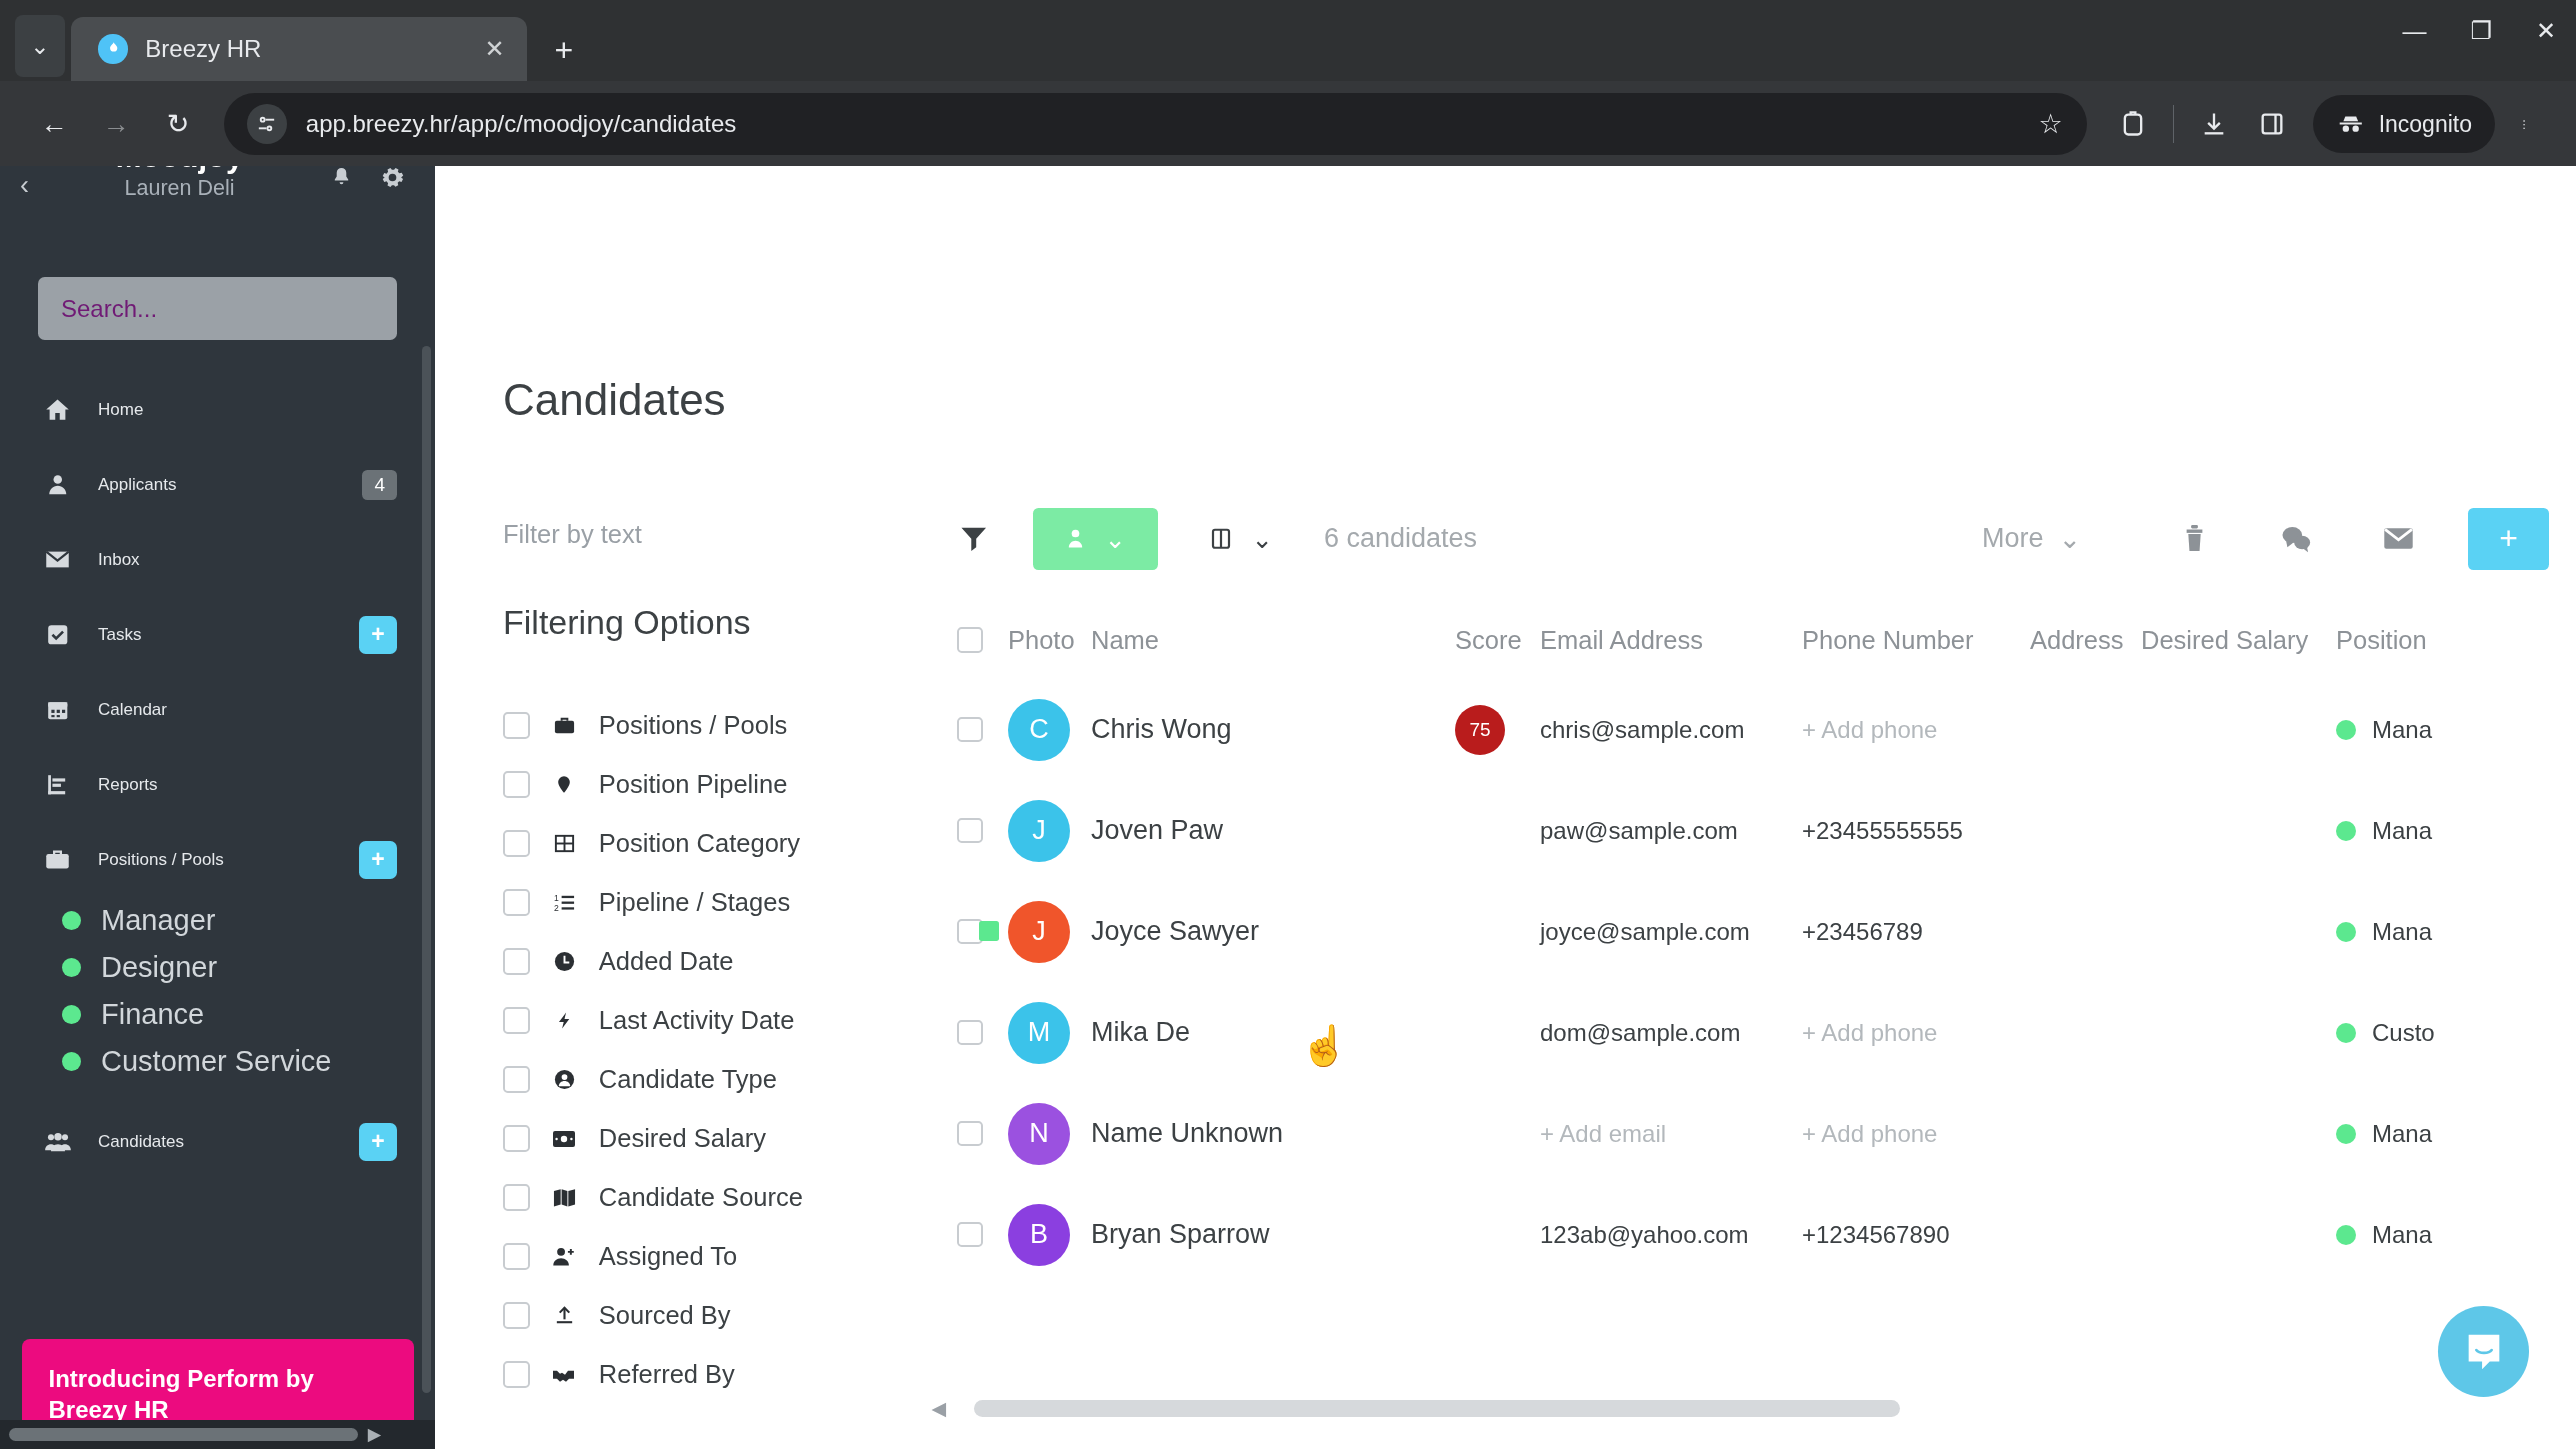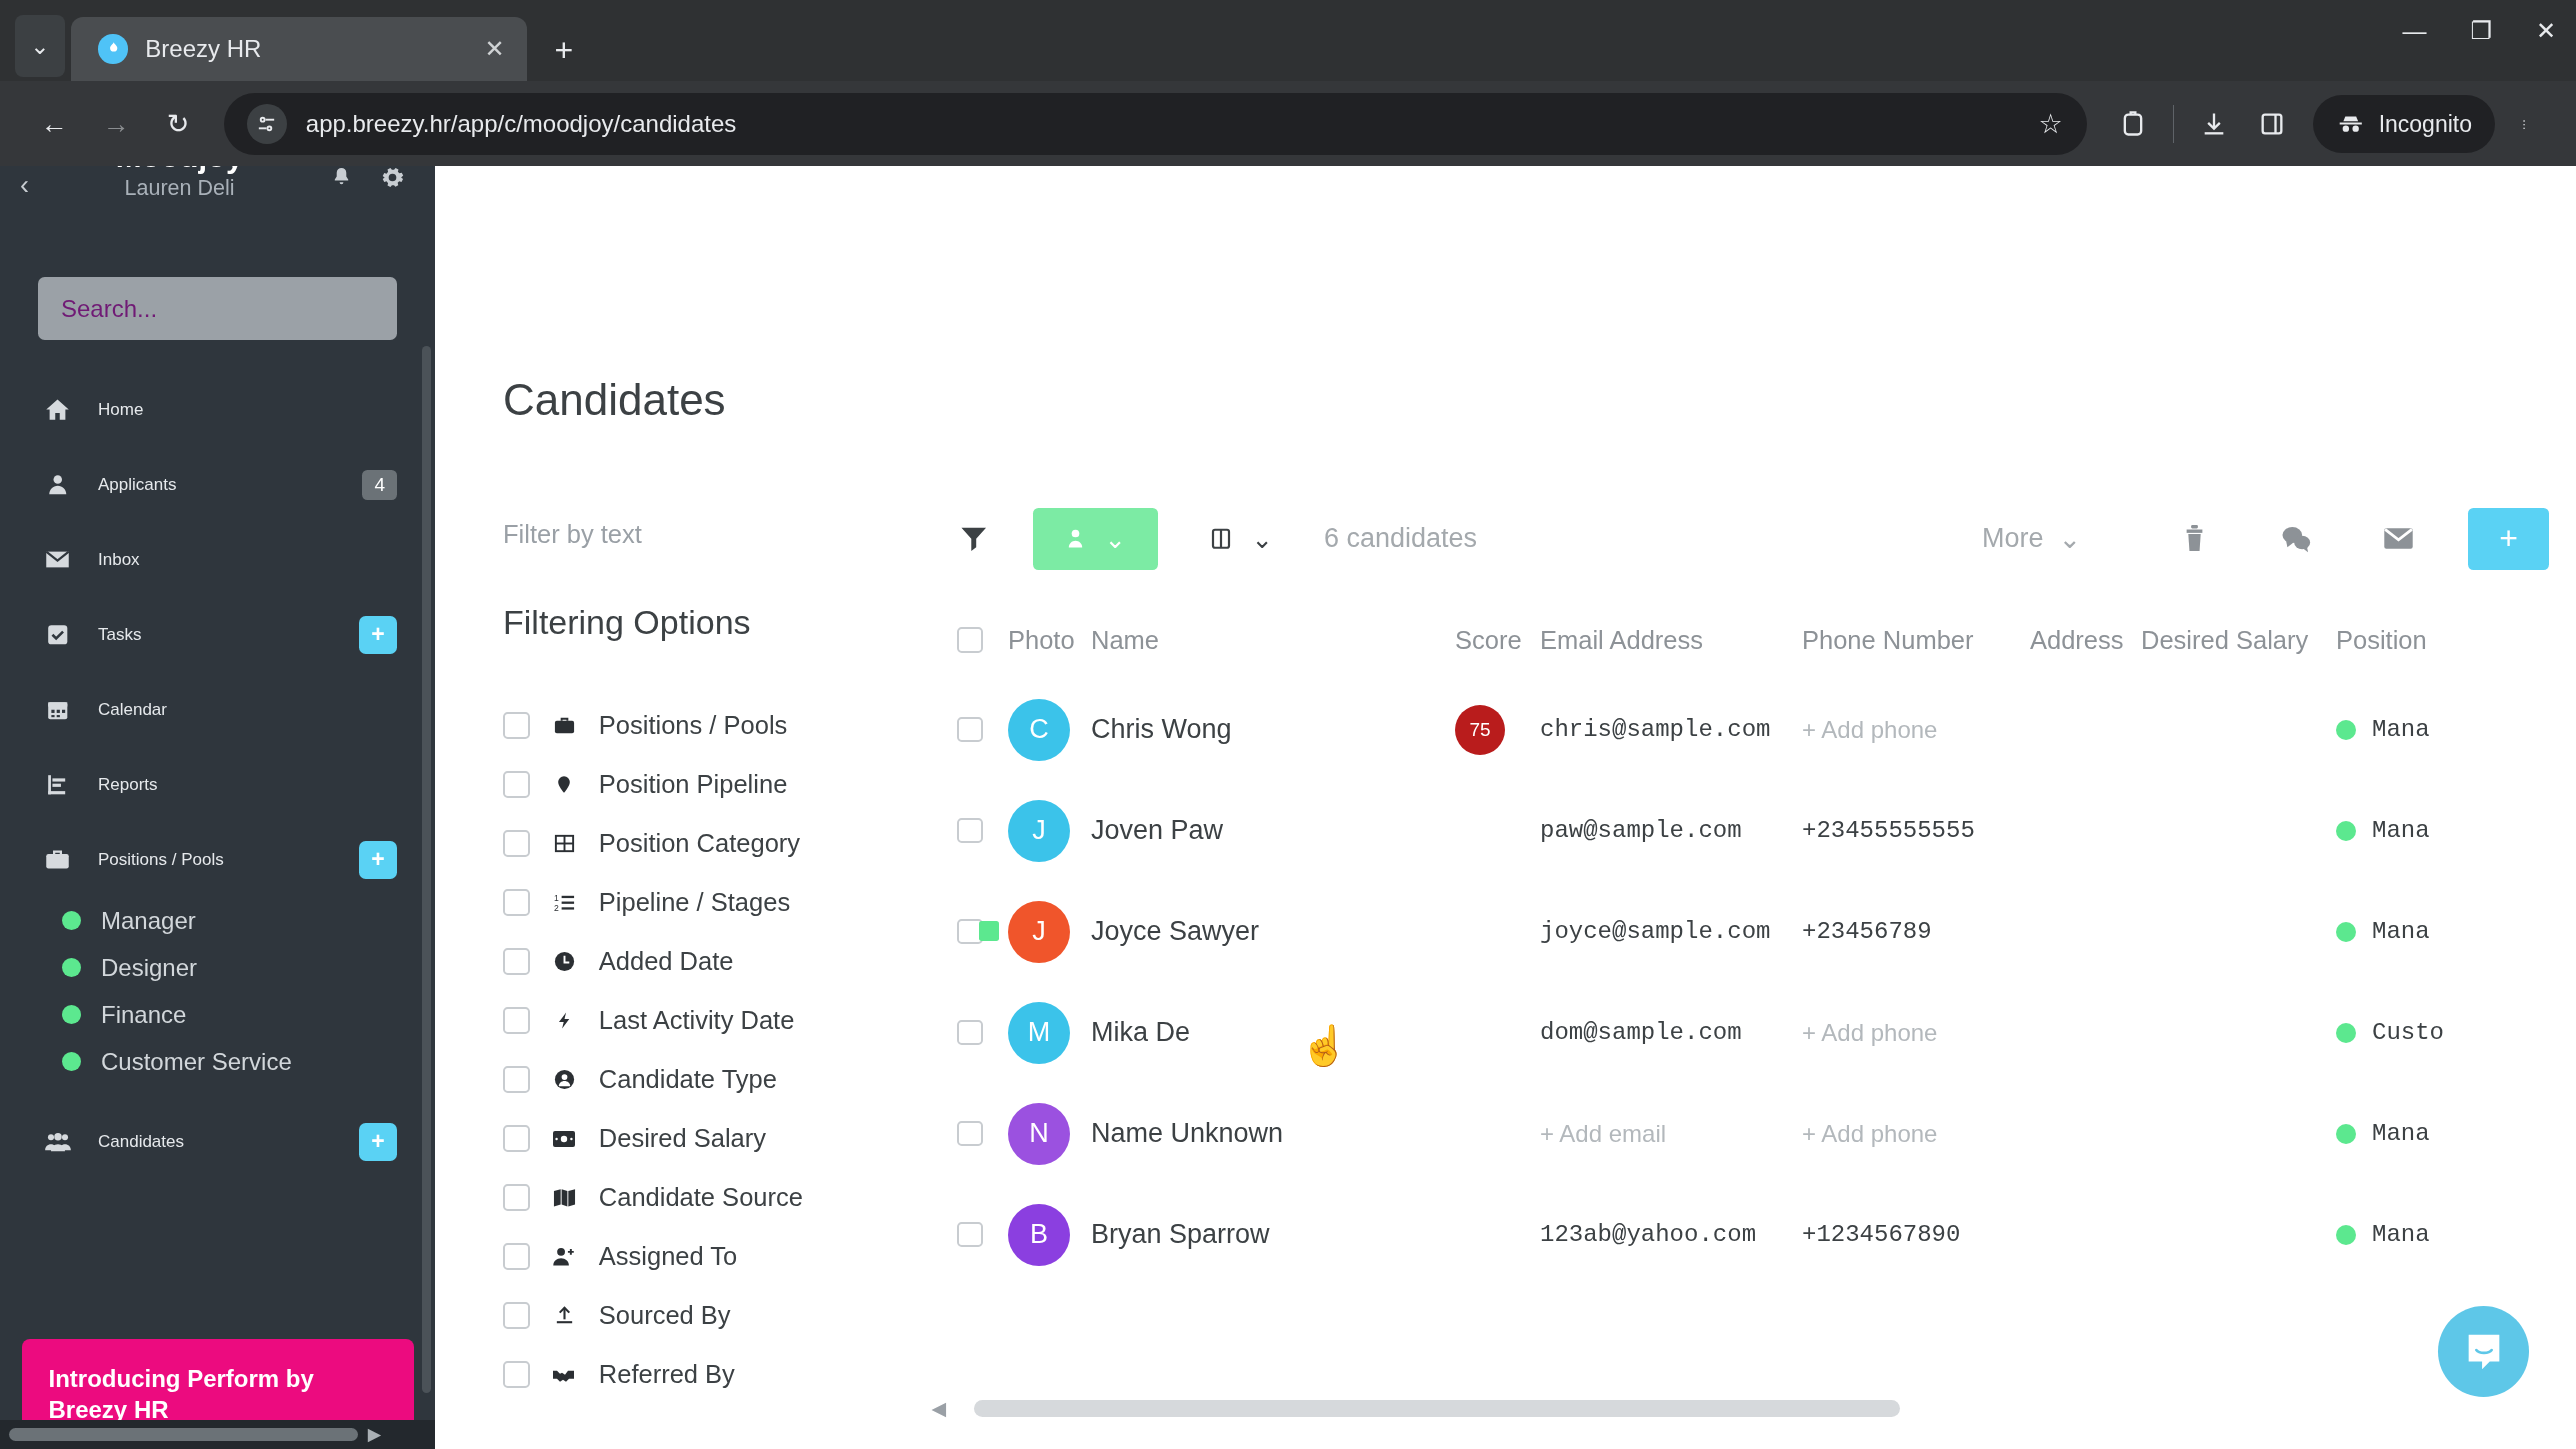--- a/index.html
+++ b/index.html
@@ -123,21 +123,21 @@
     border-radius: 6.7px; width: 38px; height: 38px;
     display: flex; align-items: center; justify-content: center; cursor: pointer;
   }
   .sb-sub {
     display: flex; align-items: center; height: 47px; padding-left: 62px;
     gap: 20px; cursor: pointer;
   }
   .dot-green {
     width: 19px; height: 19px; border-radius: 50%; background: #5ce88f; flex: 0 0 auto;
   }
-  .sb-sub .sb-label { color: #d2d7db; font-size: 24px; text-align: right; }
+  .sb-sub .sb-label { color: #d2d7db; font-size: 29px; text-align: right; }
 
   .promo {
     position: absolute; left: 21.5px; top: 1173px; width: 392px; height: 247px;
     background: #ec0b7f; border-radius: 8px; padding: 24px 27px; overflow: hidden;
   }
   .promo-title { color: #ffffff; font-size: 24px; font-weight: bold; line-height: 1.3; }
   .promo-body { color: #ffffff; font-size: 21.5px; line-height: 1.42; margin-top: 17.4px; }
 
   .switch-overlay {
     position: absolute; left: 21.5px; top: 1254px; width: 392px;
@@ -266,21 +266,21 @@
   .avatar-flag {
     position: absolute; left: -29.5px; top: 20px;
     width: 20px; height: 20px; background: #5ce88f; border-radius: 2.7px;
   }
   .tname { font-size: 27px; color: #3c4144; white-space: nowrap; }
   .score-pill {
     width: 50px; height: 50px; border-radius: 50%; background: #b91c1c;
     display: flex; align-items: center; justify-content: center;
     color: #ffffff; font-size: 19px;
   }
-  .tval { font-size: 24px; color: #3c4144; white-space: nowrap; font-family: Liberation Mono, monospace; }
+  .tval { font-size: 24px; color: #3c4144; white-space: nowrap; }
   .tmuted { font-size: 24px; color: #b3b8bc; white-space: nowrap; cursor: pointer; }
   .posdot {
     width: 20px; height: 20px; border-radius: 50%; background: #5ce88f;
     margin-right: 16px; flex: 0 0 auto;
   }
 
   .tbl-hscroll {
     position: absolute; left: 924px; bottom: 27px; width: 1652px; height: 27px;
     display: flex; align-items: center;
   }

